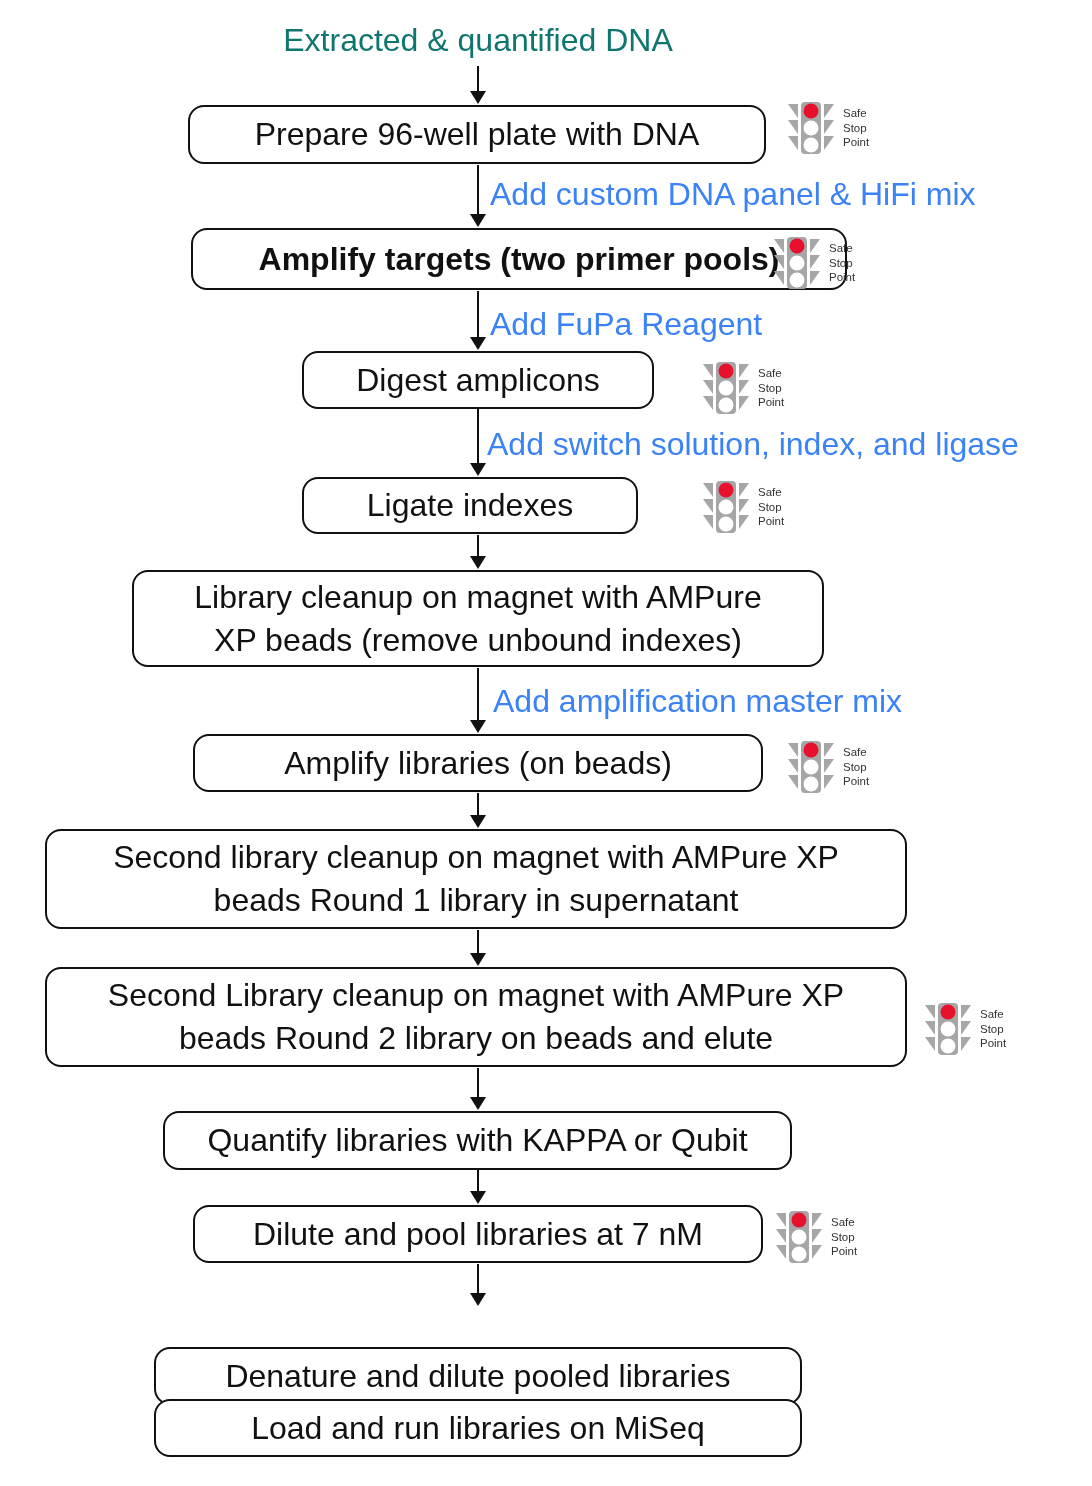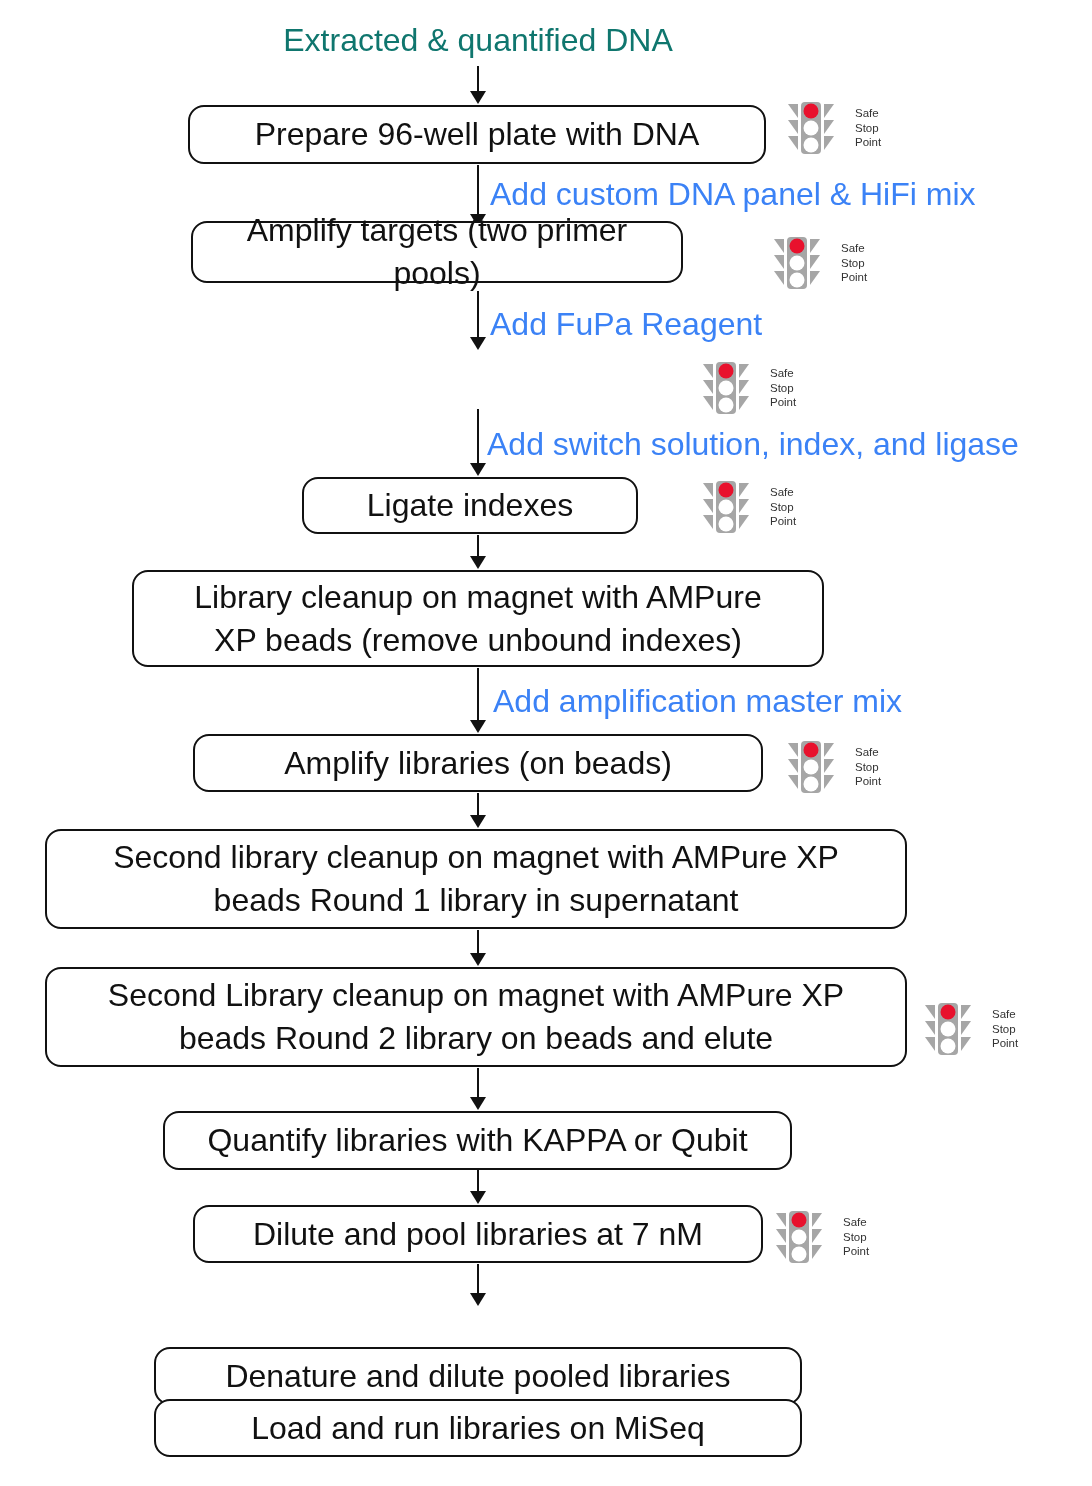--- a/index.html
+++ b/index.html
@@ -11,21 +11,21 @@
   .node{
     position:absolute;box-sizing:border-box;
     border:2.5px solid #111;border-radius:16px;background:#fff;
     display:flex;align-items:center;justify-content:center;
     text-align:center;font-size:32px;line-height:1.34;color:#111;
     white-space:pre-line;padding:2px 10px;
   }
   .edge-label{position:absolute;font-size:32px;line-height:1.1;color:#3b82f6;white-space:nowrap;text-align:left;}
   .shaft{position:absolute;width:2px;background:#111;}
   .head{position:absolute;width:0;height:0;border-left:8px solid transparent;border-right:8px solid transparent;border-top:13px solid #111;}
-  .tl{position:absolute;display:flex;align-items:center;gap:20px;}
+  .tl{position:absolute;display:flex;align-items:center;gap:8px;}
   .tl svg{display:block;}
   .tl-text{font-size:11.5px;line-height:14.5px;color:#333;white-space:pre-line;text-align:left;}
   .defs-holder{position:absolute;width:0;height:0;overflow:hidden;}
 </style>
 </head>
 <body>
 
 <div class="canvas">
 
   <svg class="defs-holder" aria-hidden="true">
@@ -82,21 +82,22 @@
 
   <div class="shaft" style="left:477px;top:1366px;height:22px;"></div>
   <div class="head" style="left:470px;top:1385px;"></div>
 
   <div class="edge-label" style="left:490px;top:177px;">Add custom DNA panel &amp; HiFi mix</div>
   <div class="edge-label" style="left:490px;top:307px;">Add FuPa Reagent</div>
   <div class="edge-label" style="left:487px;top:427px;">Add switch solution, index, and ligase</div>
   <div class="edge-label" style="left:493px;top:684px;">Add amplification master mix</div>
 
   <div class="node" style="left:188px;top:105px;width:578px;height:59px;">Prepare 96-well plate with DNA</div>
-  <div class="node" style="left:191px;top:221px;width:492px;height:62px;">Amplify targets (two primer pools)</div>
+  <div class="node" style="left:191px;top:228px;width:656px;height:62px;font-weight:bold;">Amplify targets (two primer pools)</div>
+  <div class="node" style="left:302px;top:351px;width:352px;height:58px;">Digest amplicons</div>
   <div class="node" style="left:302px;top:477px;width:336px;height:57px;">Ligate indexes</div>
   <div class="node" style="left:132px;top:570px;width:692px;height:97px;">Library cleanup on magnet with AMPure
 XP beads (remove unbound indexes)</div>
   <div class="node" style="left:193px;top:734px;width:570px;height:58px;">Amplify libraries (on beads)</div>
   <div class="node" style="left:45px;top:829px;width:862px;height:100px;">Second library cleanup on magnet with AMPure XP
 beads Round 1 library in supernatant</div>
   <div class="node" style="left:45px;top:967px;width:862px;height:100px;">Second Library cleanup on magnet with AMPure XP
 beads Round 2 library on beads and elute</div>
   <div class="node" style="left:163px;top:1111px;width:629px;height:59px;">Quantify libraries with KAPPA or Qubit</div>
   <div class="node" style="left:193px;top:1205px;width:570px;height:58px;">Dilute and pool libraries at 7 nM</div>

